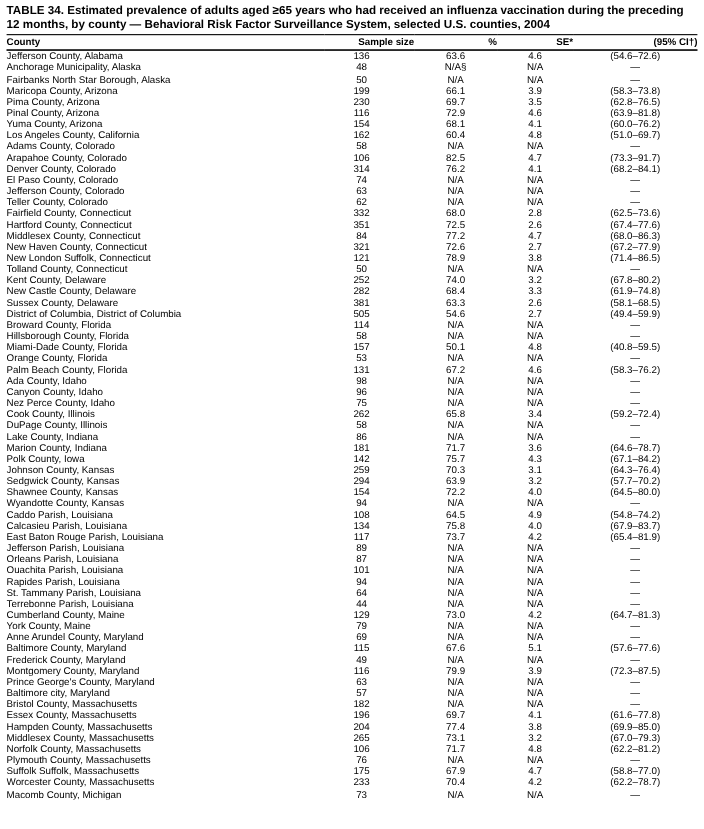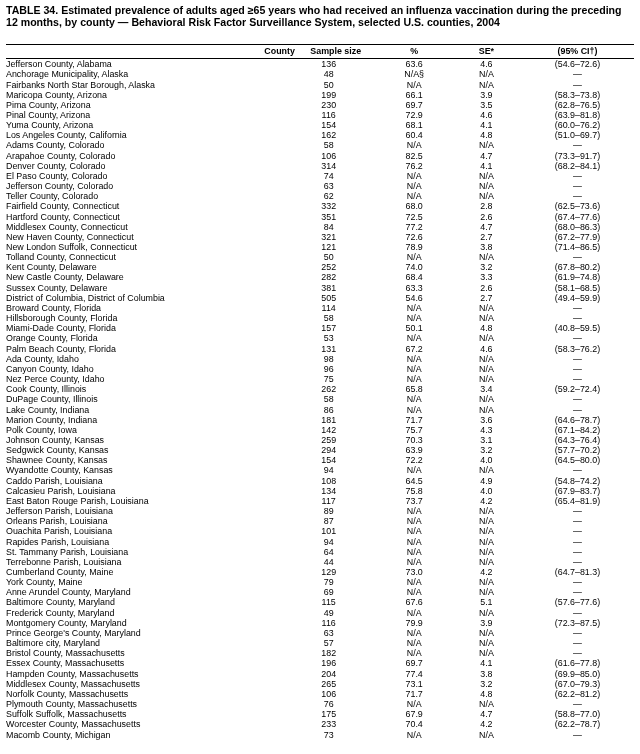--- a/index.html
+++ b/index.html
@@ -1,32 +1,32 @@
 <!DOCTYPE html>
 <html><head>
 <meta charset="utf-8">
 <style>
   html,body { margin:0; padding:0; background:#fff; color:#000; }
   body { width:640px; font-family:"Liberation Sans", sans-serif; }
   .page { padding:5px 6px 0 6px; }
-  .title { font-size:10.6px; font-weight:bold; line-height:11.6px; margin:0 0 16px 0; letter-spacing:0; }
+  .title { font-size:10.6px; font-weight:bold; line-height:11.6px; margin:0 0 3px 0; letter-spacing:0; }
   table { border-collapse:collapse; width:100%; table-layout:fixed; }
   col.c0 { width:46%; }
   col.c1 { width:13%; }
   col.c2 { width:12%; }
   col.c3 { width:11%; }
   col.c4 { width:18%; }
   thead th {
     border-top:1.4px solid #000;
     border-bottom:1.4px solid #000;
     font-size:8.9px; font-weight:bold;
     padding:1px 0 2px 0; line-height:10px;
-    text-align:center; white-space:nowrap;
+    text-align:right; white-space:nowrap;
   }
-  thead th.c0 { text-align:right; }
+  thead th.c0 { text-align:left; }
   tbody td {
     font-size:8.9px; line-height:10.15px; padding:0;
     white-space:nowrap; overflow:hidden; text-align:center;
   }
   tbody td.c0 { text-align:left; }
   tbody td.c1 { padding-right:14px; }
 </style>
 </head>
 <body>
 

